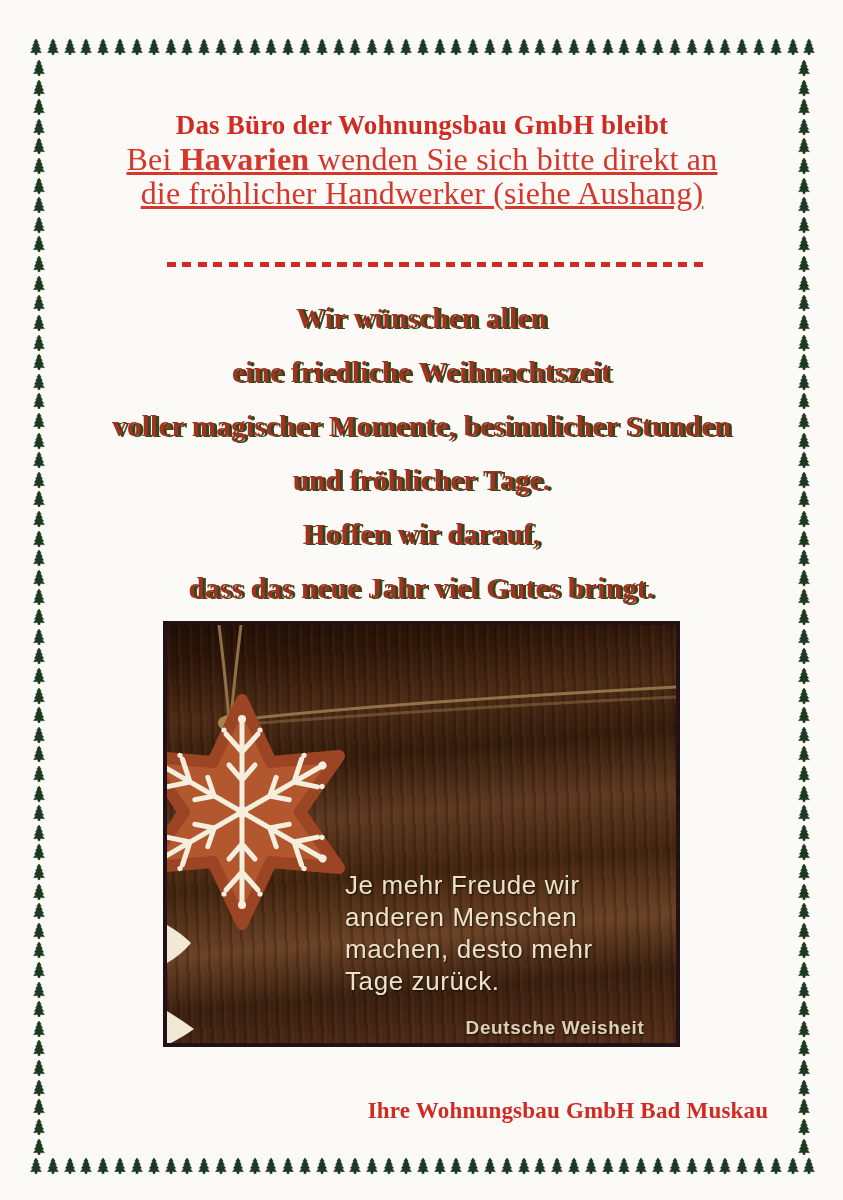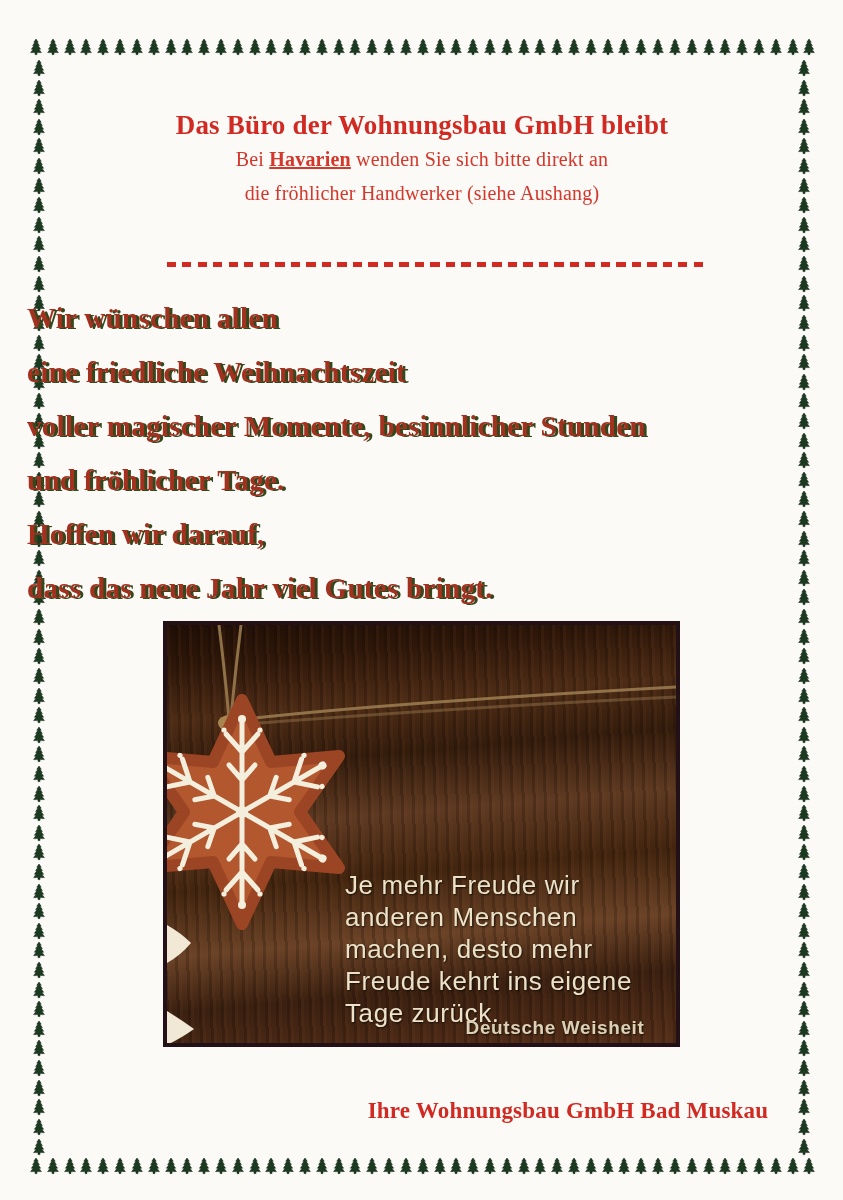--- a/index.html
+++ b/index.html
@@ -14,29 +14,29 @@
   .trees-bottom{top:1158px;}
   .trees-v{position:absolute;top:60px;height:1096px;display:flex;flex-direction:column;justify-content:space-between;align-items:center;}
   .trees-left{left:33px;}
   .trees-right{left:798px;}
   .tree{line-height:0;display:block;}
   .tree svg{display:block;}
 
   
   .notice{position:absolute;left:62px;top:108px;width:720px;text-align:center;color:var(--notice-red,#d02a22);}
   .notice-line{font-size:27px;line-height:34px;font-weight:700;letter-spacing:.2px;}
-  .notice-line.regular{font-weight:400;font-size:20px;color:var(--notice-red2,#d4372b);}
+  .notice-line.regular{font-weight:400;font-size:32px;color:var(--notice-red2,#d4372b);text-decoration:underline;}
   .notice-line .emph{font-weight:700;text-decoration:underline;}
 
   
   .divider{position:absolute;left:167px;top:262px;width:541px;height:5px;
     background:repeating-linear-gradient(90deg,var(--notice-red,#c0261f) 0 9px,transparent 9px 15.5px);}
 
   
-  .wishes{position:absolute;left:27px;top:302px;width:763px;text-align:left;}
+  .wishes{position:absolute;left:40px;top:302px;width:763px;text-align:center;}
   .wish-line{
     height:54px;font-size:29px;font-weight:700;letter-spacing:.3px;
     color:var(--wish-red,#a23120);
     text-shadow:3px 1px 0 var(--wish-shadow-green,#33481c);
   }
 
   
   .photo{
     position:absolute;left:163px;top:621px;width:509px;height:418px;
     border:4px solid #241118;
@@ -1153,19 +1153,18 @@
       <circle cx="75" cy="187" r="6" stroke="none"></circle>
     </g>
 
     <path d="M0 300 Q14 308 24 318 Q14 330 0 338 Z" fill="#f1e9d6"></path>
     <path d="M0 386 Q16 396 27 404 Q16 412 0 420 Z" fill="#f1e9d6"></path>
   </svg>
   <div class="quote">
     <div>Je mehr Freude wir</div>
     <div>anderen Menschen</div>
     <div>machen, desto mehr</div>
-    <div>Freude kehrt ins eigene</div>
     <div>Tage zurück.</div>
   </div>
   <div class="attribution">Deutsche Weisheit</div>
 </div>
 
 <div class="signature">Ihre Wohnungsbau GmbH Bad Muskau</div>
 
 </body></html>

